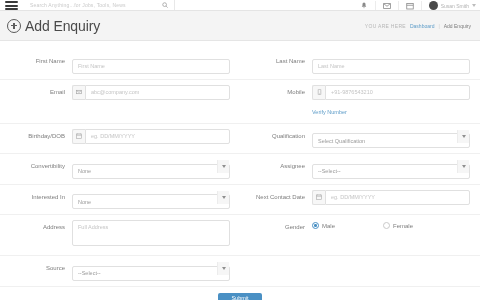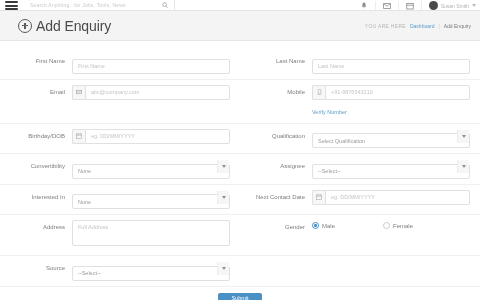--- a/index.html
+++ b/index.html
@@ -62,21 +62,21 @@
     border-top: 3px solid #bdbdbd;
   }
 
   
   .pageheader {
     height: 30px;
     background: #f4f4f4;
     border-bottom: 1px solid #e5e5e5;
     display: flex;
     align-items: center;
-    padding: 0 9px 0 18px;
+    padding: 0 9px 0 7px;
     justify-content: center;
   }
   .ph-left { display: flex; align-items: center; gap: 4px; }
   .plus-circle {
     width: 14px; height: 14px;
     border: 1.3px solid #5b5b5b;
     border-radius: 50%;
     position: relative;
     flex: none;
   }

